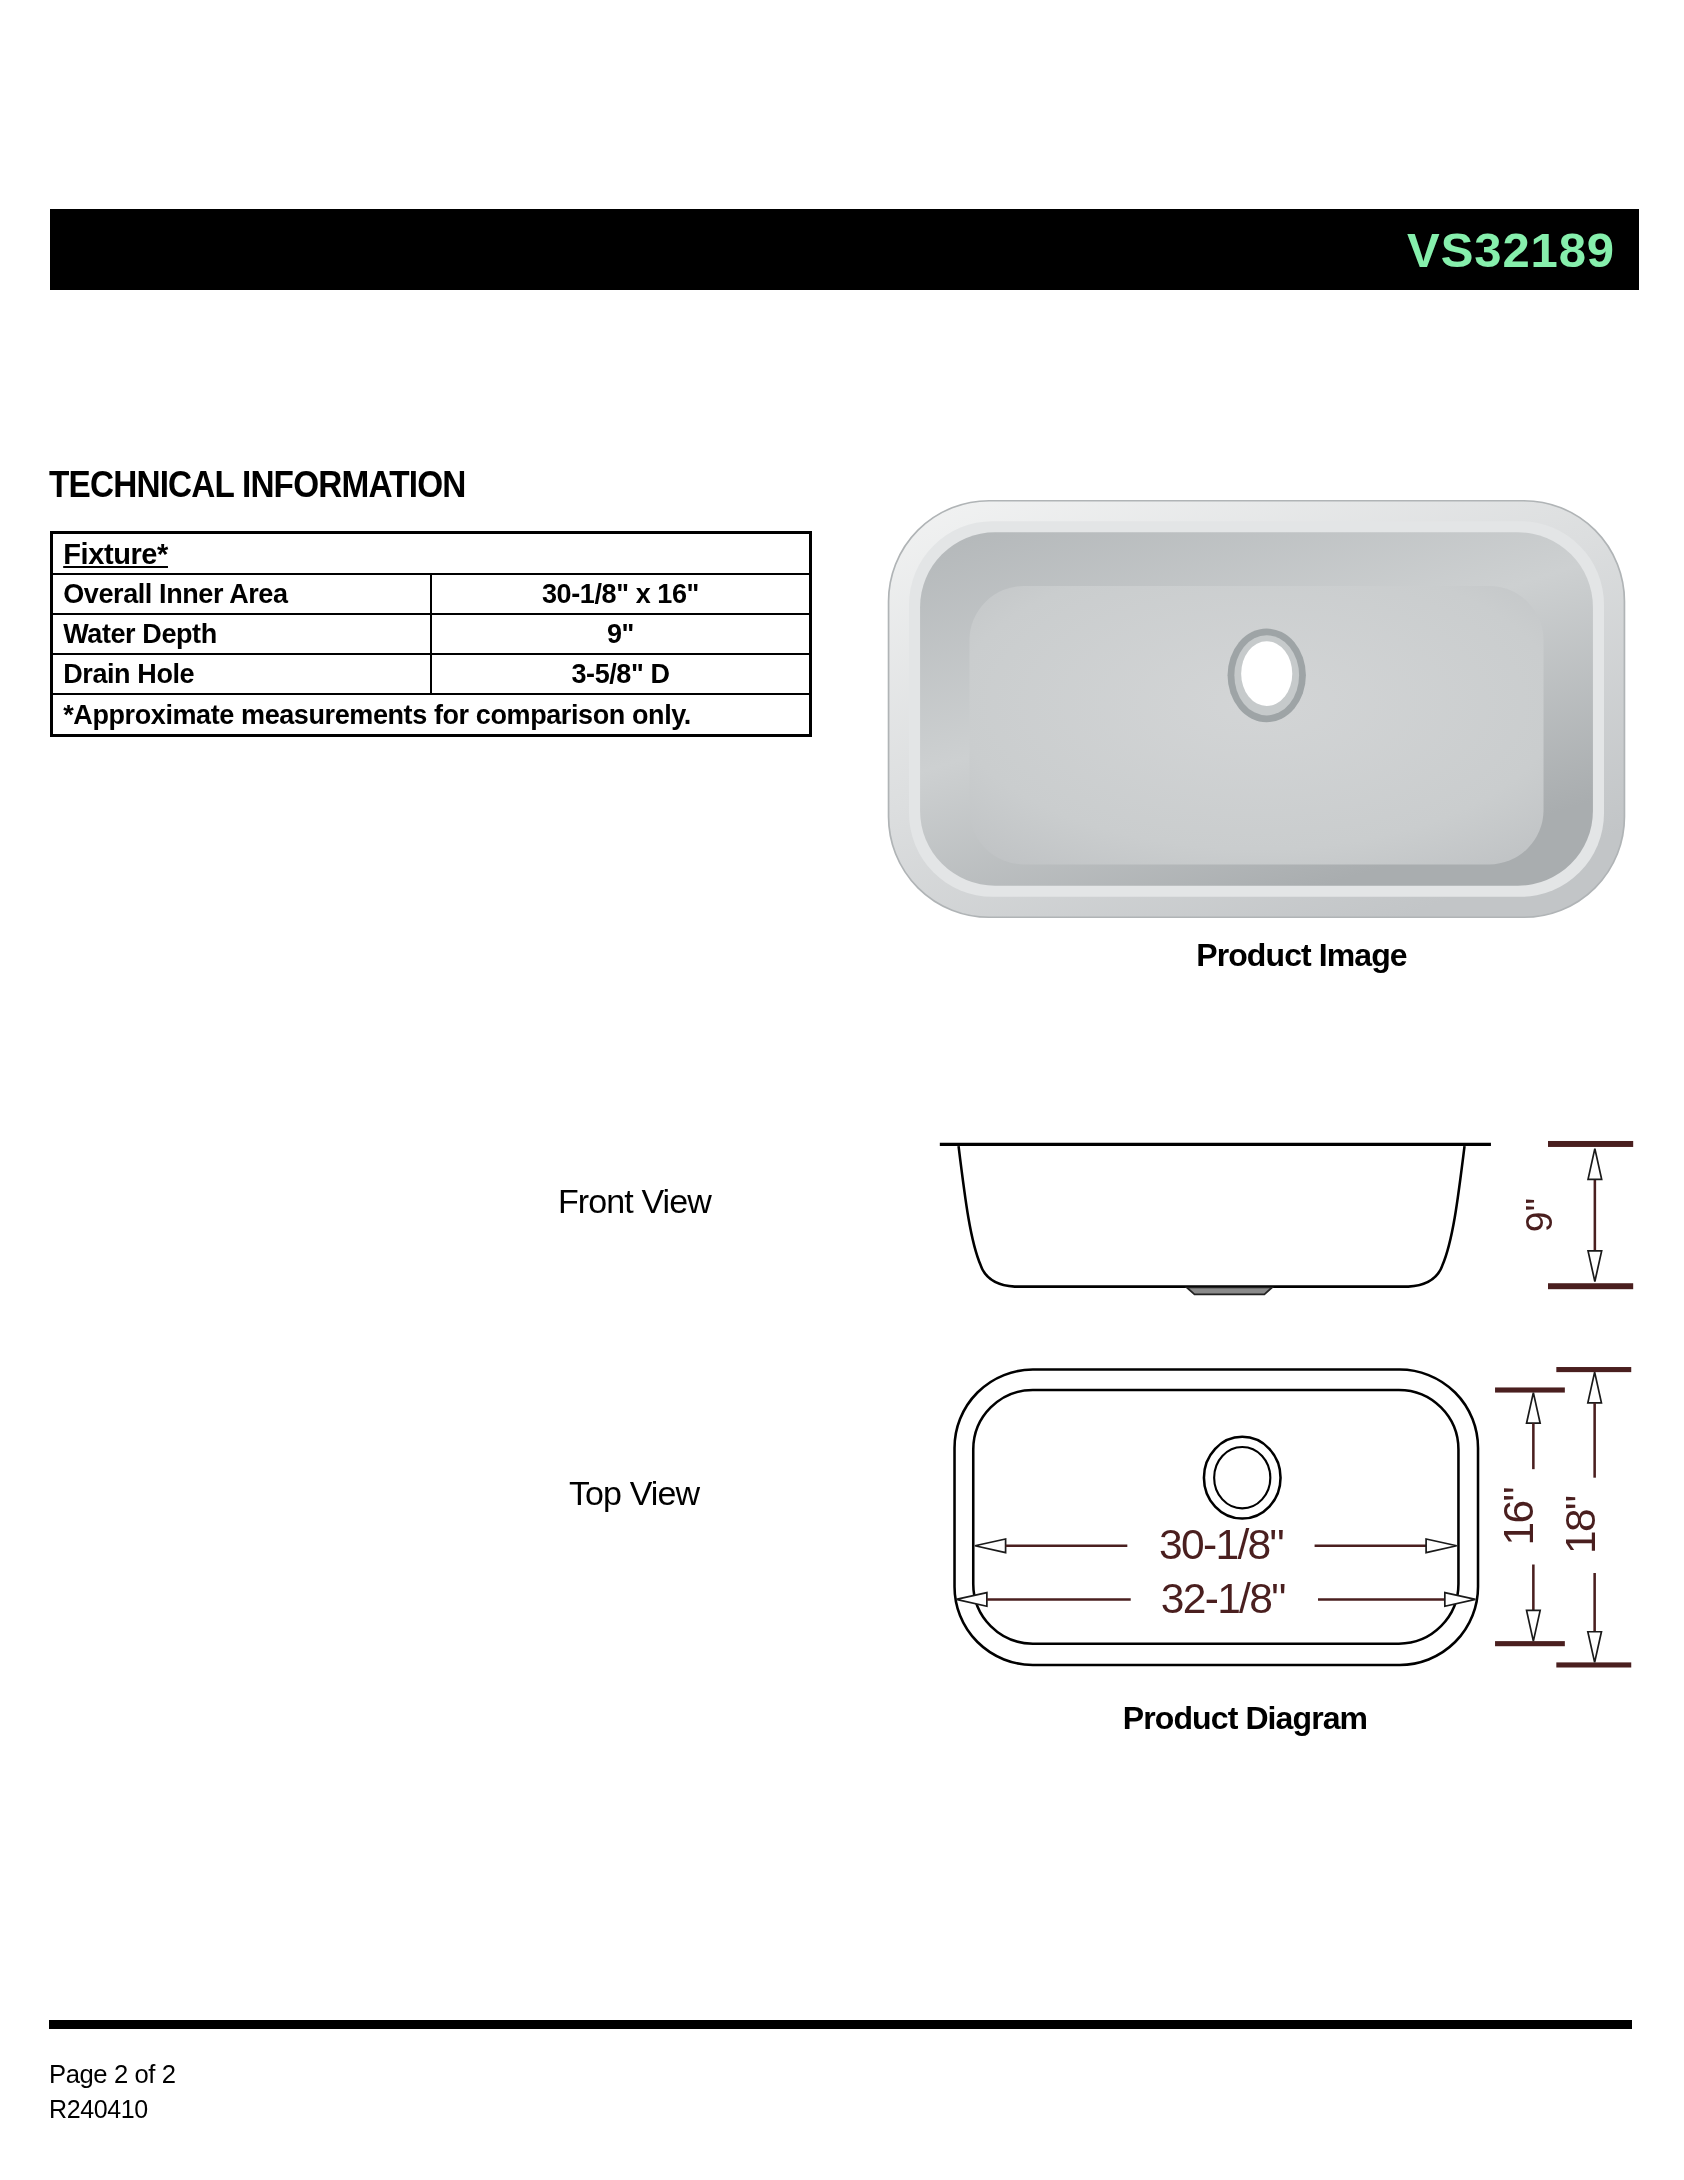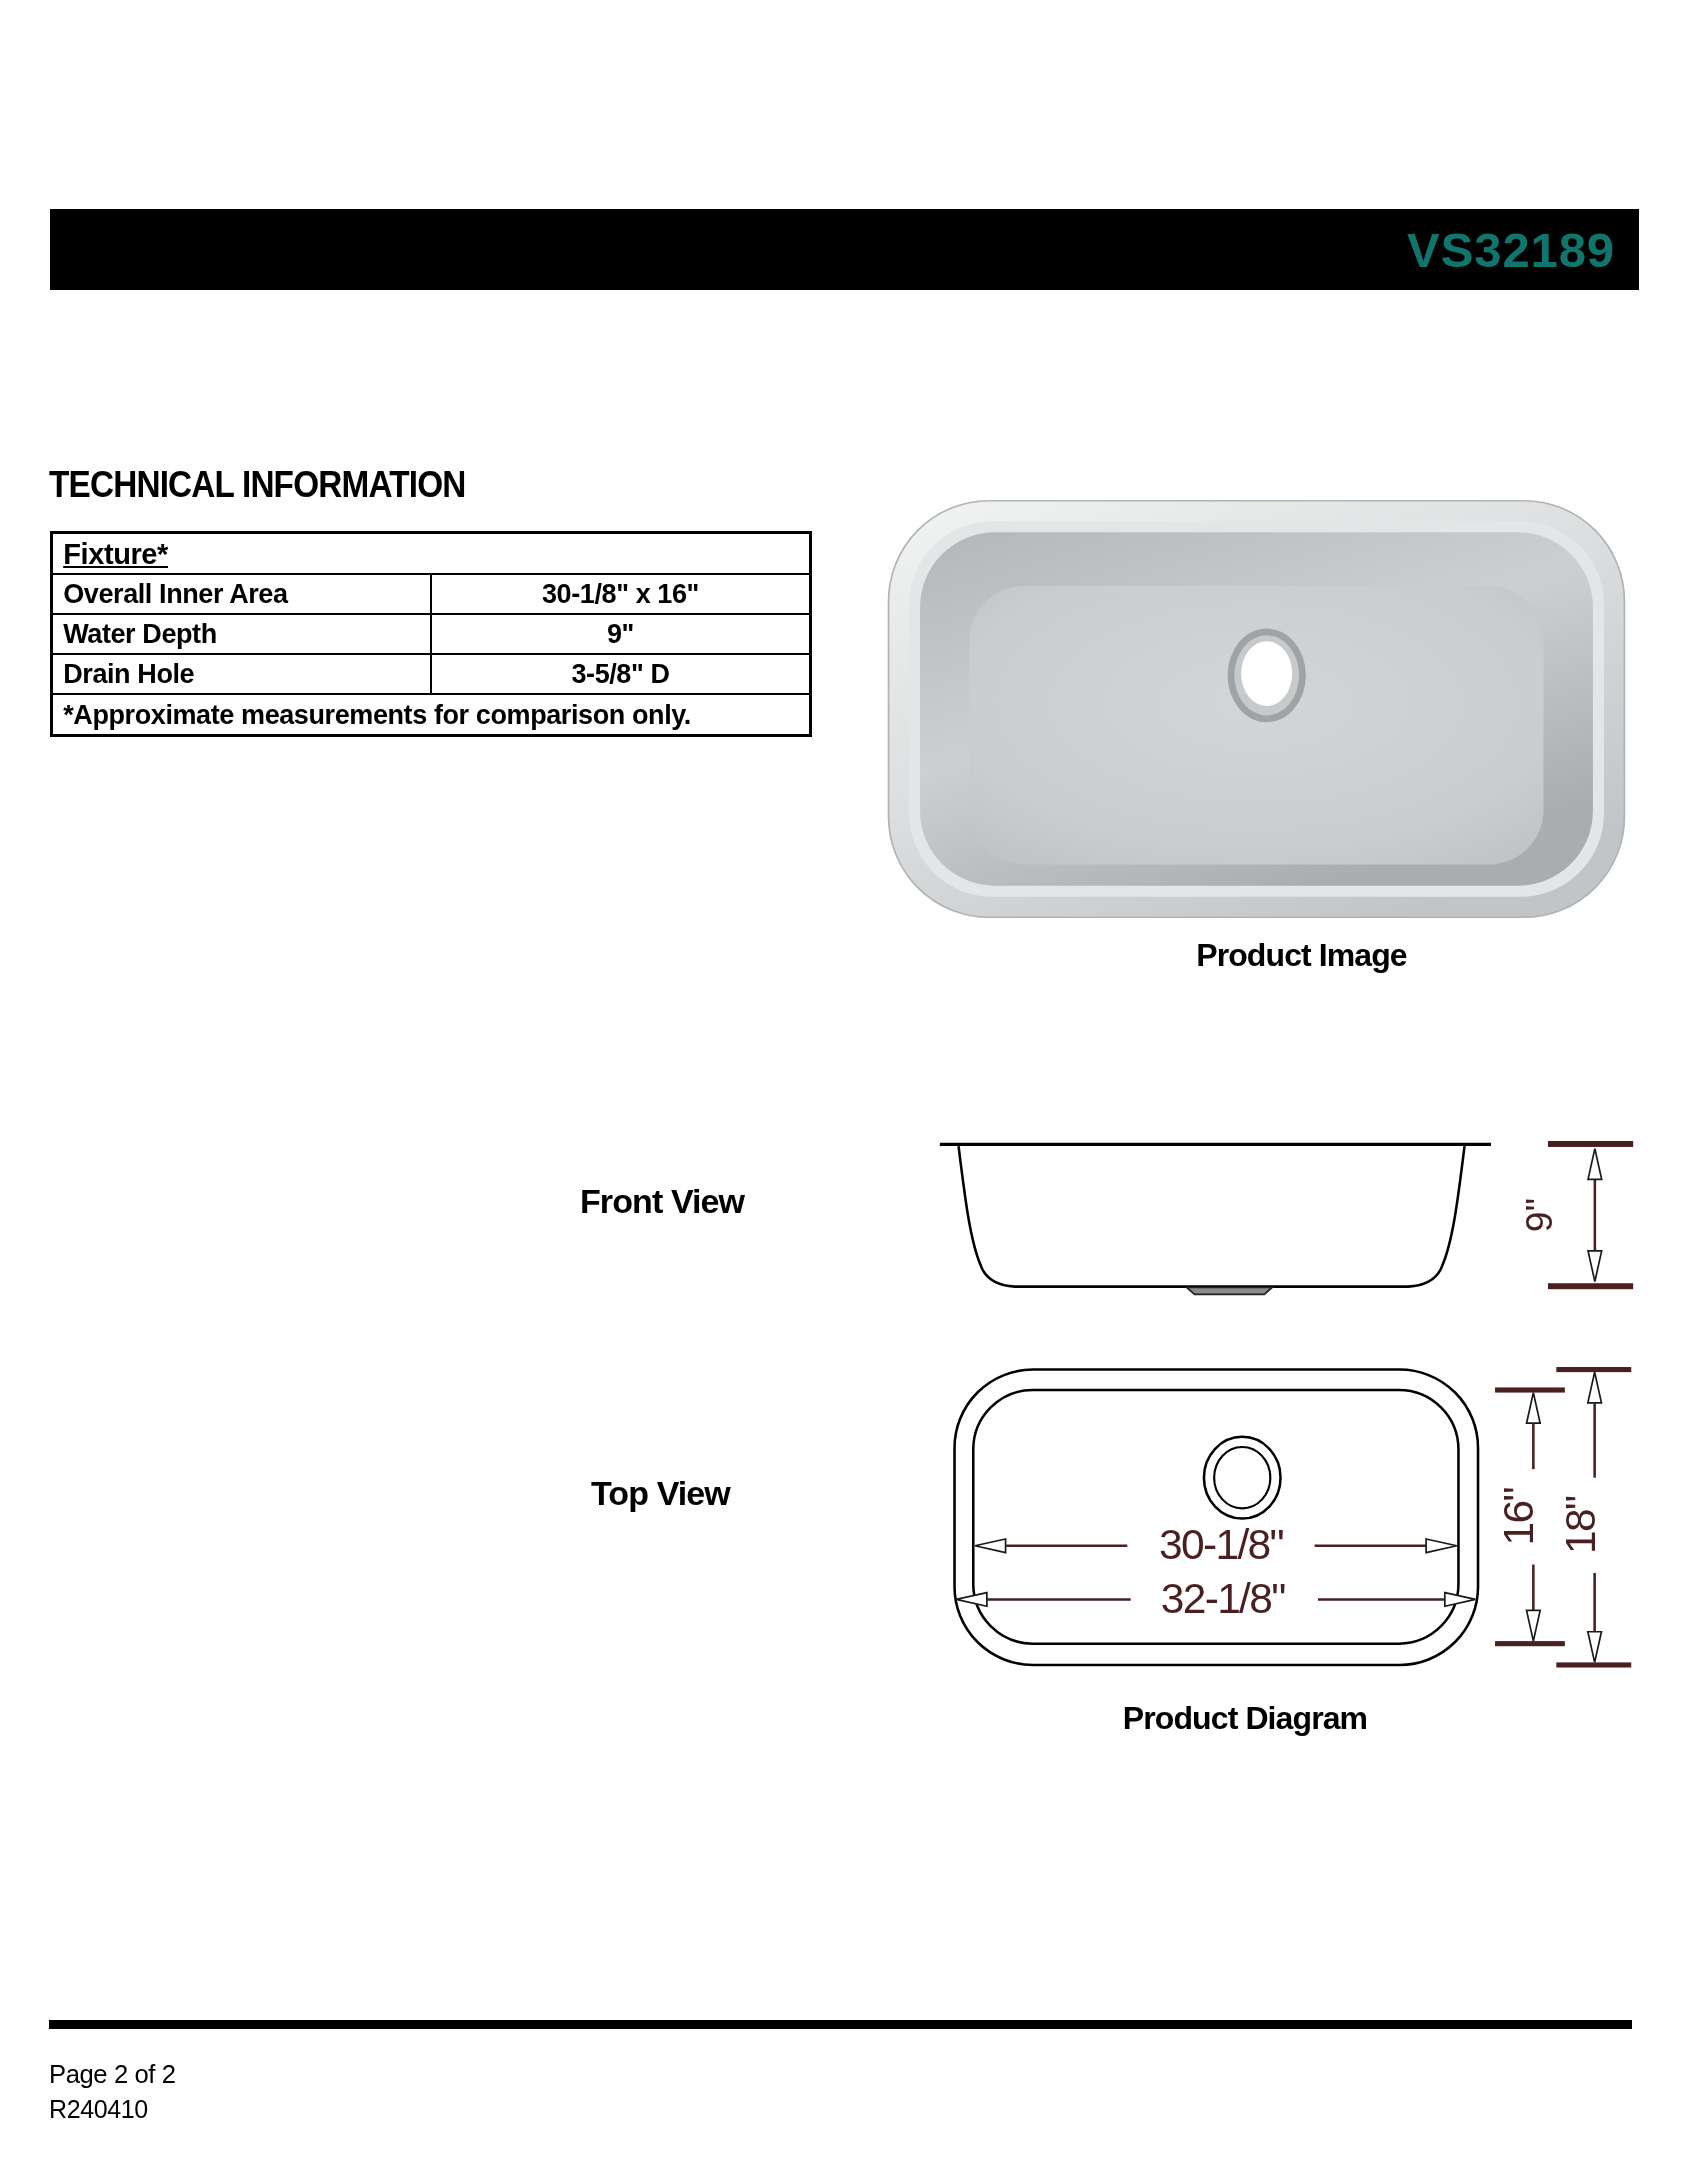--- a/index.html
+++ b/index.html
@@ -12,21 +12,21 @@
     color:#000;
     overflow:hidden;
   }
   
   .model-bar{
     position:absolute; left:50px; top:209px; width:1589px; height:81px;
     background:#000;
     display:flex; align-items:center; justify-content:flex-end;
   }
   .model-bar .model{
-    color:#0f766e; font-size:49px; font-weight:700; letter-spacing:0.9px;
+    color:#86efac; font-size:49px; font-weight:700; letter-spacing:0.9px;
     padding-right:24px;
   }
   
   .section-title{
     position:absolute; left:49px; top:464px;
     font-size:37px; font-weight:700; letter-spacing:-0.9px;
     transform:scaleX(0.9); transform-origin:0 50%;
     white-space:nowrap;
   }
   
@@ -46,23 +46,22 @@
   .spec-table{border:3.4px solid #000;}
   
   .product-image{position:absolute; left:886px; top:498px; width:741px; height:422px;}
   .caption{
     position:absolute; font-size:32px; font-weight:700; letter-spacing:-0.9px;
     text-align:center; white-space:nowrap;
   }
   .caption.product-image-caption{left:931px; top:937px; width:741px;}
   .caption.product-diagram-caption{left:896px; top:1700px; width:698px;}
   .view-label{
-    position:absolute; font-size:34px; font-weight:700; letter-spacing:-0.9px;
+    position:absolute; font-size:34px; font-weight:400; letter-spacing:-0.9px;
     white-space:nowrap;
-    margin-left:22px;
   }
   .view-label.front{left:558px; top:1182px;}
   .view-label.top{left:569px; top:1474px;}
   .front-view-svg{position:absolute; left:933px; top:1129px; width:707px; height:179px;}
   .top-view-svg{position:absolute; left:933px; top:1350px; width:707px; height:349px;}
   
   .footer-rule{position:absolute; left:49px; top:2020px; width:1583px; height:9.4px; background:#000;}
   .footer-page{position:absolute; left:49px; top:2060px; font-size:25.6px; letter-spacing:-0.4px;}
   .footer-rev{position:absolute; left:49px; top:2095px; font-size:25px; letter-spacing:-0.4px;}
   svg text{font-family:"Liberation Sans", sans-serif;}

